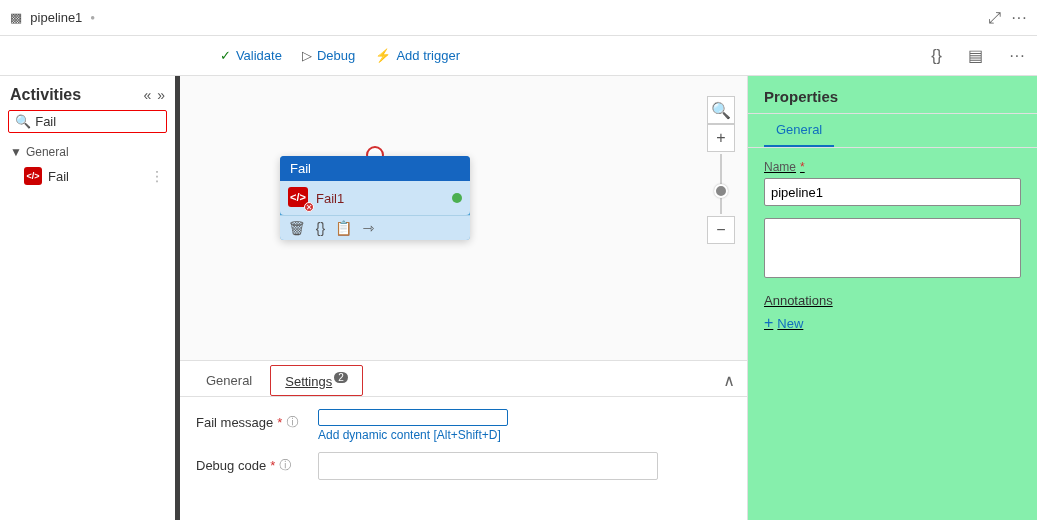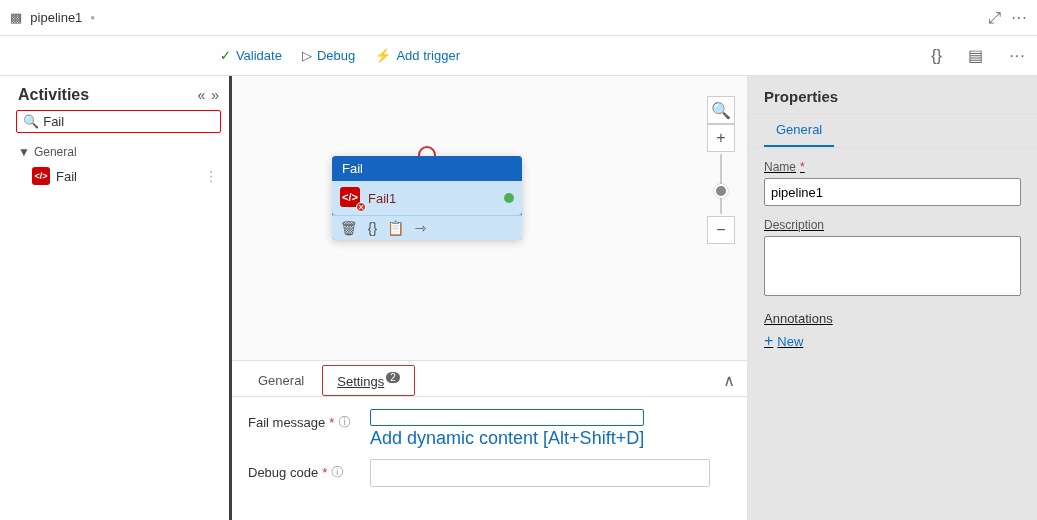--- a/index.html
+++ b/index.html
@@ -29,24 +29,23 @@
       background: none; border: none; padding: 0;
     }
 
     
     .main-layout {
       display: flex; height: calc(520px - 76px);
     }
 
     
     .sidebar {
-      width: 232px; border-right: 3px solid #404040;
+      width: 180px; border-right: 5px solid #404040;
       display: flex; flex-direction: column;
       background: #fff;
-      padding-left: 8px;
     }
     .sidebar-header {
       display: flex; align-items: center; justify-content: space-between;
       padding: 10px 10px 6px 10px;
     }
     .sidebar-title { font-size: 16px; font-weight: 600; color: #333; }
     .sidebar-header-icons { display: flex; gap: 6px; color: #666; font-size: 14px; }
     .search-box {
       margin: 0 8px 8px 8px;
       display: flex; align-items: center;
@@ -199,28 +198,28 @@
       display: flex; align-items: center; gap: 4px; padding-top: 5px;
     }
     .form-label .required { color: #d32f2f; }
     .form-label .info-icon { color: #999; font-size: 12px; cursor: pointer; }
     .form-input {
       flex: 1; height: 28px; border: 1.5px solid #106ebe; border-radius: 2px;
       padding: 0 6px; font-size: 13px; outline: none; max-width: 340px;
     }
     .form-input.no-border { border-color: #ccc; }
     .dynamic-content-link {
-      font-size: 18px; color: #106ebe; cursor: pointer; margin-top: 2px;
+      font-size: 12px; color: #106ebe; cursor: pointer; margin-top: 2px;
     }
     .form-input-group { display: flex; flex-direction: column; }
 
     
     .right-panel {
       width: 290px; border-left: 1px solid #e0e0e0;
-      background: #e5e5e5; display: flex; flex-direction: column;
+      background: #86efac; display: flex; flex-direction: column;
     }
     .right-panel-title {
       font-size: 15px; font-weight: 600; color: #333;
       padding: 12px 16px 8px 16px;
       border-bottom: 1px solid #e0e0e0;
     }
     .right-tabs {
       display: flex; gap: 0; padding: 0 16px;
       border-bottom: 1px solid #e0e0e0;
     }
@@ -390,23 +389,20 @@
     <div class="right-tabs">
       <div class="rtab active">General</div>
     </div>
     <div class="right-panel-content">
       <div class="field-label">
         <span>Name</span>
         <span class="required">*</span>
       </div>
       <input type="text" class="field-input" value="pipeline1" style="">
 
-      <div class="field-label">
-        <span>Description</span>
-      </div>
       <textarea class="field-textarea" style=""></textarea>
 
       <div class="annotations-label">Annotations</div>
       <button class="add-new-btn">
         <span style="font-size:16px; font-weight:300;">+</span>
         <span>New</span>
       </button>
     </div>
   </div>
 

